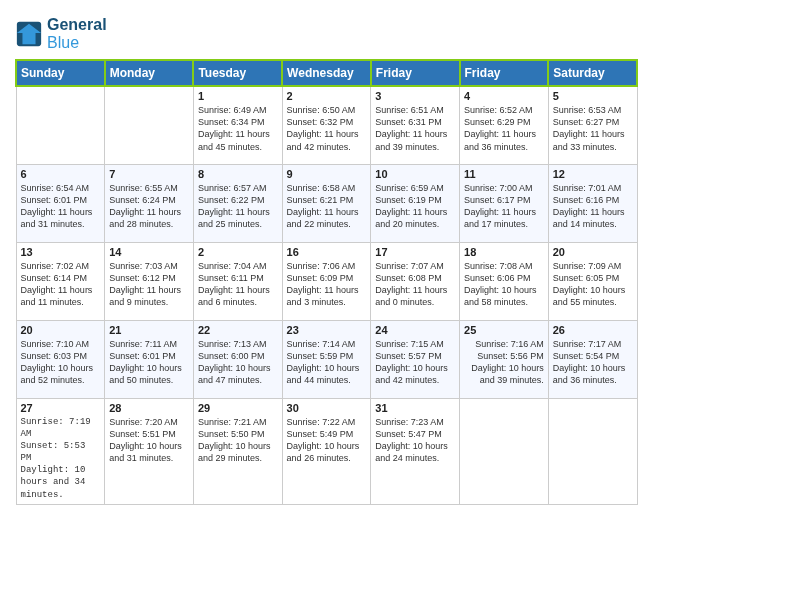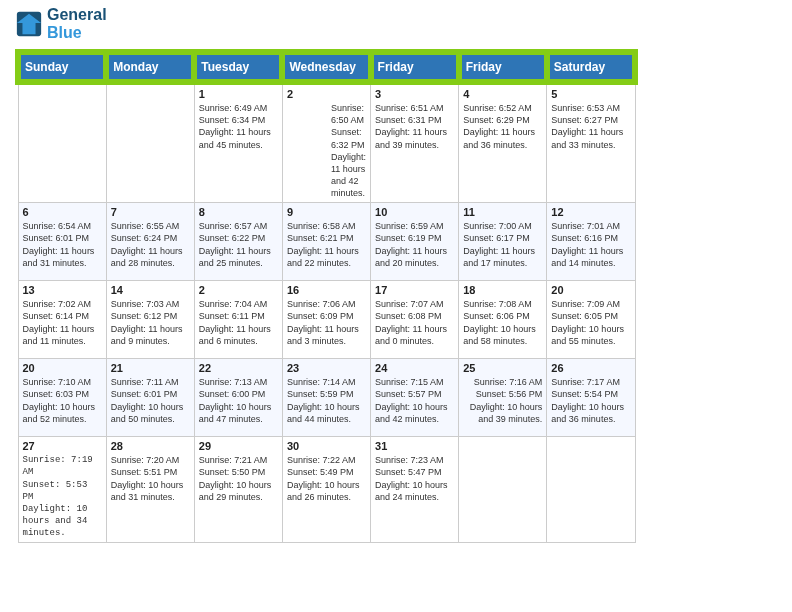--- a/index.html
+++ b/index.html
@@ -6,21 +6,21 @@
     body {
       width: 792px;
       height: 612px;
       font-family: Arial, sans-serif;
       background: #fff;
       overflow: hidden;
     }
     .container {
       width: 653px;
       height: 612px;
-      padding: 6px 15px;
+      padding: 16px 15px;
     }
     .header {
       display: flex;
       justify-content: space-between;
       align-items: flex-start;
       margin-bottom: 8px;
     }
     .logo {
       display: flex;
       align-items: center;
@@ -47,21 +47,21 @@
       border-collapse: collapse;
       table-layout: fixed;
     }
     thead th {
       background-color: #2e75b6;
       color: white;
       font-size: 12px;
       font-weight: bold;
       padding: 5px 4px;
       text-align: left;
-      border: 6px solid #84cc16;
+      border: 2px solid #84cc16;
     }
     tbody td {
       vertical-align: top;
       border: 1px solid #ccc;
       padding: 3px 4px;
       font-size: 9.5px;
       color: #222;
       height: 78px;
     }
     tbody tr:nth-child(even) {
@@ -87,21 +87,21 @@
 
 <div class="container">
   <div class="header">
     <div class="logo">
       <svg class="logo-icon" viewBox="0 0 30 30">
         <rect x="2" y="2" width="26" height="26" rx="3" fill="#1a5276"></rect>
         <polygon points="15,4 28,14 22,14 22,26 8,26 8,14 2,14" fill="#3498db"></polygon>
       </svg>
       <div>
         <div style="font-size:16px;font-weight:bold;color:#1a5276;line-height:1.1;">General</div>
-        <div style="font-size:16px;font-weight:bold;color:#3498db;line-height:1.1;">Blue</div>
+        <div style="font-size:16px;font-weight:normal;color:#3498db;line-height:1.1;">Blue</div>
       </div>
     </div>
     <div class="title-block">
       <div class="month-title"></div>
       <div class="location"></div>
     </div>
   </div>
 
   <table>
     <thead>
@@ -120,21 +120,21 @@
           <td></td>
           <td></td>
           <td>
             <span class="day-num">1</span>
             <div class="day-info" style="white-space: pre-line;">Sunrise: 6:49 AM
 Sunset: 6:34 PM
 Daylight: 11 hours and 45 minutes.</div>
           </td>
           <td>
             <span class="day-num">2</span>
-            <div class="day-info" style="white-space: pre-line; margin-left: 44px;">Sunrise: 6:50 AM
+            <div class="day-info" style="white-space: pre-line;">Sunrise: 6:50 AM
 Sunset: 6:32 PM
 Daylight: 11 hours and 42 minutes.</div>
           </td>
           <td>
             <span class="day-num">3</span>
             <div class="day-info" style="white-space: pre-line;">Sunrise: 6:51 AM
 Sunset: 6:31 PM
 Daylight: 11 hours and 39 minutes.</div>
           </td>
           <td>

